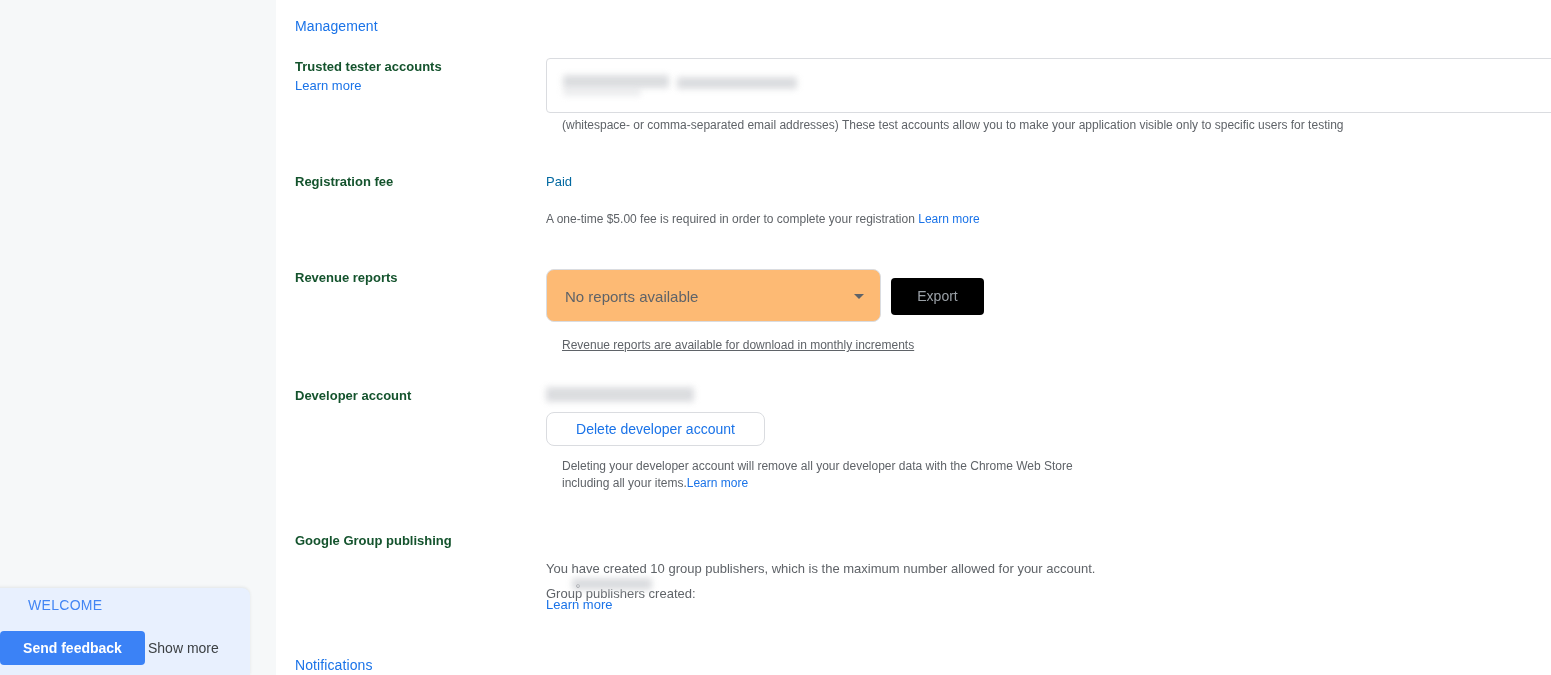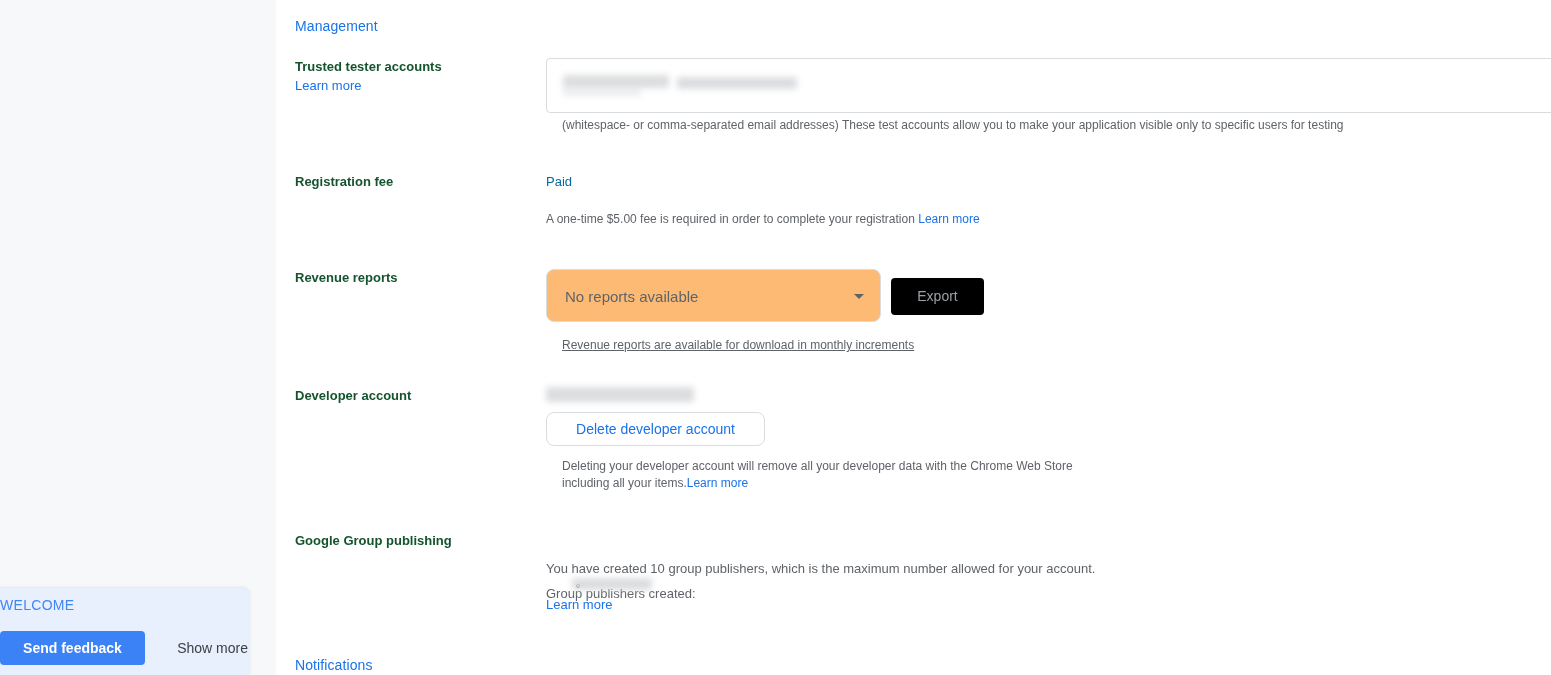--- a/index.html
+++ b/index.html
@@ -278,20 +278,21 @@
     overflow: hidden;
   }
   .feedback-title {
     position: absolute;
     left: 52px;
     top: 9px;
     font-size: 14px;
     color: #4285f4;
     letter-spacing: .3px;
     white-space: nowrap;
+    padding-left: 28px;
   }
   .send-feedback-btn {
     position: absolute;
     left: 52px;
     top: 43px;
     width: 145px;
     height: 34px;
     background: #3b82f6;
     color: #ffffff;
     border: none;
@@ -309,21 +310,21 @@
     top: 43px;
     width: 100px;
     height: 34px;
     background: transparent;
     color: #3c4043;
     border: none;
     font-family: inherit;
     font-size: 14px;
     cursor: pointer;
     line-height: 34px;
-    text-align: right;
+    text-align: left;
   }
 </style>
 </head>
 <body>
 
 <div class="page">
 
   <div class="left-rail"></div>
 
   <div class="content">

